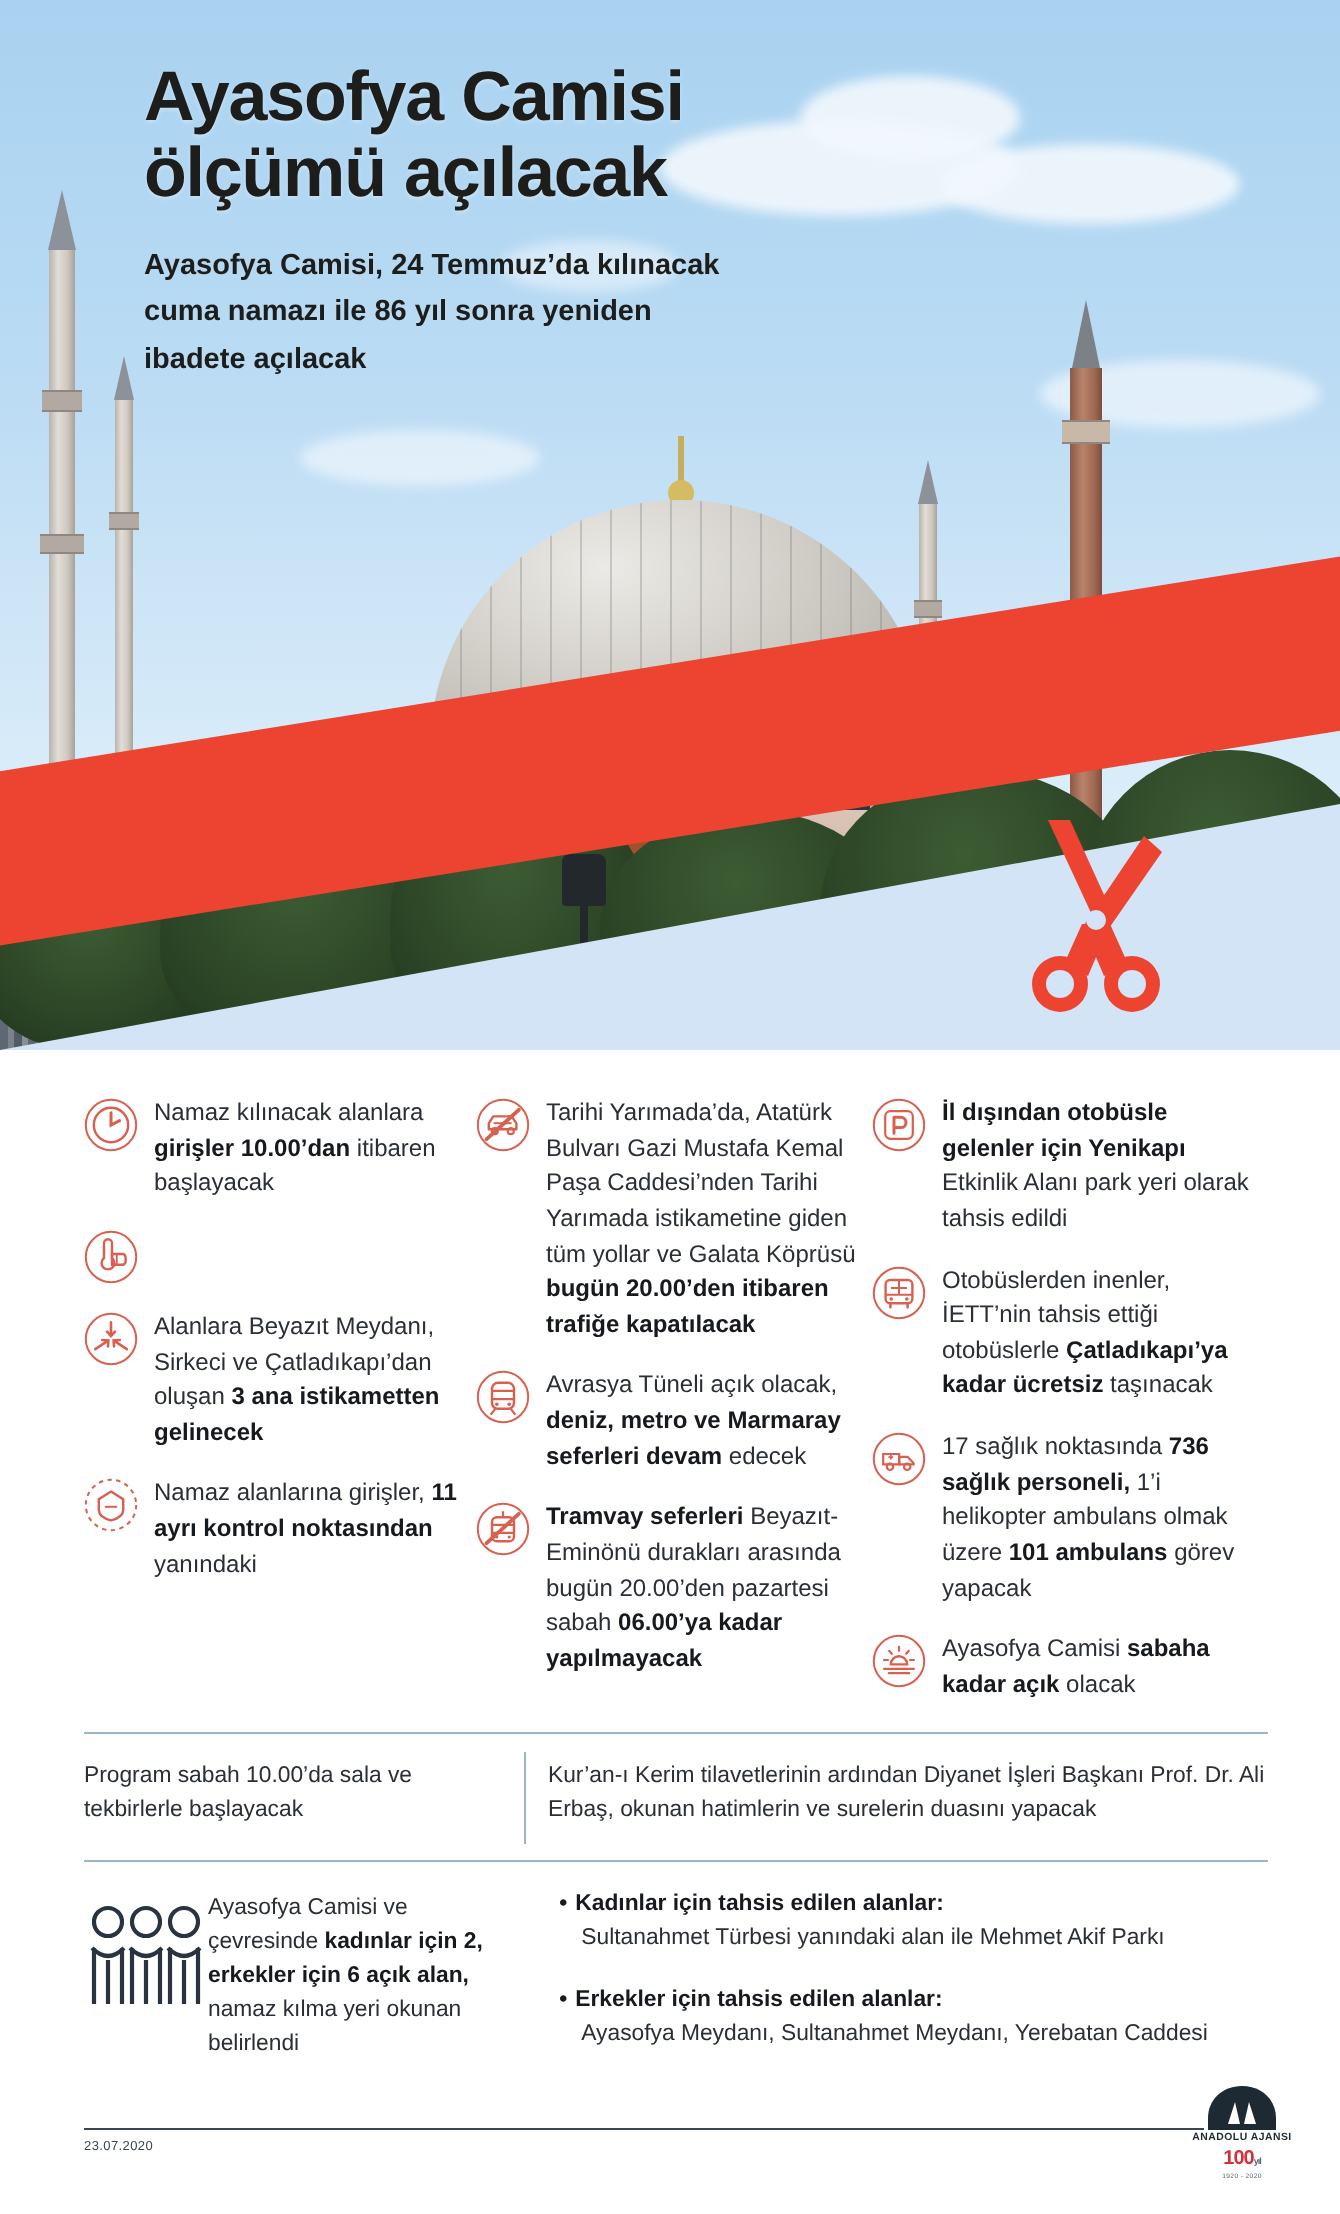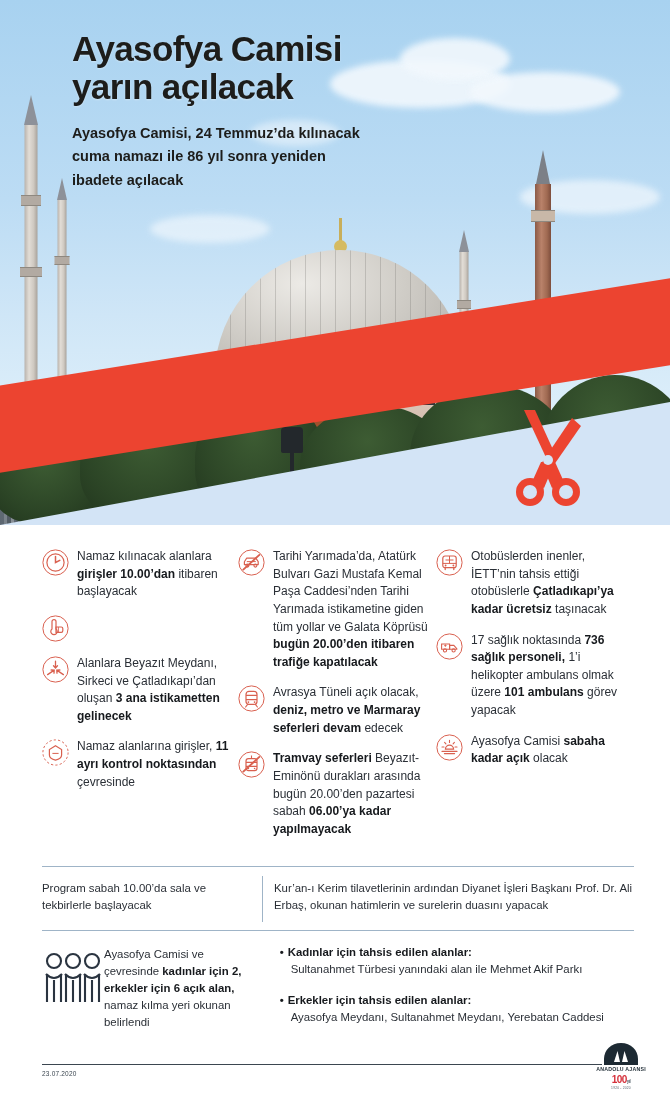--- a/index.html
+++ b/index.html
@@ -297,21 +297,21 @@
           <circle cx="40" cy="50" r="5" fill="#d3e4f6"></circle>
         </g>
         <circle cx="22" cy="82" r="7" fill="#d3e4f6"></circle>
         <circle cx="58" cy="82" r="7" fill="#d3e4f6"></circle>
       </svg>
     </div>
   </div>
 
   <div class="title">
     <div>Ayasofya Camisi</div>
-    <div>yarın açılacak</div>
+    <div>ölçümü açılacak</div>
   </div>
   <div class="subtitle">Ayasofya Camisi, 24 Temmuz’da kılınacak cuma namazı ile 86 yıl sonra yeniden ibadete açılacak</div>
 
   <div class="cols">
     <div class="col col-1">
         <div class="item">
           <div class="ic">
             <svg viewBox="0 0 27 27" xmlns="http://www.w3.org/2000/svg">
               <circle cx="13.5" cy="13.5" r="12.6" fill="none" stroke="#d9604f" stroke-width="1"></circle>
               <circle cx="13.5" cy="13.5" r="8.6" fill="none" stroke="#d9604f" stroke-width="1.2"></circle>
@@ -342,21 +342,21 @@
           <div class="txt"><span>Alanlara Beyazıt Meydanı, Sirkeci ve Çatladıkapı’dan oluşan </span><b>3 ana istikametten gelinecek</b></div>
         </div>
         <div class="item">
           <div class="ic">
             <svg viewBox="0 0 27 27" xmlns="http://www.w3.org/2000/svg">
               <circle cx="13.5" cy="13.5" r="12.6" fill="none" stroke="#d9604f" stroke-width="1" stroke-dasharray="2.2 2.2"></circle>
               <path d="M13.5 6.8 L19.6 10.6 L19.6 16 q0 3.6 -6.1 5.2 q-6.1 -1.6 -6.1 -5.2 L7.4 10.6 Z" fill="none" stroke="#d9604f" stroke-width="1.2"></path>
               <path d="M10.4 14.4 h6.2" stroke="#d9604f" stroke-width="1"></path>
             </svg>
           </div>
-          <div class="txt"><span>Namaz alanlarına girişler, </span><b>11 ayrı kontrol noktasından</b><span> çevresinde</span></div>
+          <div class="txt"><span>Namaz alanlarına girişler, </span><b>11 ayrı kontrol noktasından</b><span> yanındaki</span></div>
         </div>
       </div>
     <div class="col col-2">
         <div class="item">
           <div class="ic">
             <svg viewBox="0 0 27 27" xmlns="http://www.w3.org/2000/svg">
               <circle cx="13.5" cy="13.5" r="12.6" fill="none" stroke="#d9604f" stroke-width="1"></circle>
               <path d="M6.4 15.6 L6.4 12.7 L8.6 9.2 h9.2 l2.4 3.5 L20.2 15.6 Z" fill="none" stroke="#d9604f" stroke-width="1.2" stroke-linejoin="round"></path>
               <path d="M8.8 12.6 h9" stroke="#d9604f" stroke-width="1"></path>
               <circle cx="9.4" cy="16.6" r="1.5" fill="none" stroke="#d9604f" stroke-width="1.1"></circle>
@@ -387,20 +387,30 @@
               <path d="M8 11.4 h11 M8 15.4 h11 M13.5 7.6 L13.5 4.6" stroke="#d9604f" stroke-width="1.1"></path>
               <circle cx="10.4" cy="17.5" r=".8" fill="#d9604f"></circle>
               <circle cx="16.6" cy="17.5" r=".8" fill="#d9604f"></circle>
               <path d="M5.3 20.6 L21.4 5.9" stroke="#d9604f" stroke-width="1.9" stroke-linecap="round"></path>
             </svg>
           </div>
           <div class="txt"><b>Tramvay seferleri</b><span> Beyazıt-Eminönü durakları arasında bugün 20.00’den pazartesi sabah </span><b>06.00’ya kadar yapılmayacak</b></div>
         </div>
       </div>
     <div class="col col-3">
+        <div class="item">
+          <div class="ic">
+            <svg viewBox="0 0 27 27" xmlns="http://www.w3.org/2000/svg">
+              <circle cx="13.5" cy="13.5" r="12.6" fill="none" stroke="#d9604f" stroke-width="1"></circle>
+              <rect x="6.6" y="6.6" width="13.8" height="13.8" rx="2.6" fill="none" stroke="#d9604f" stroke-width="1.1"></rect>
+              <path d="M11 17.6 L11 9.6 h3.4 a2.6 2.6 0 0 1 0 5.2 H11" fill="none" stroke="#d9604f" stroke-width="1.5" stroke-linecap="round" stroke-linejoin="round"></path>
+            </svg>
+          </div>
+          <div class="txt"><b>İl dışından otobüsle gelenler için Yenikapı</b><span> Etkinlik Alanı park yeri olarak tahsis edildi</span></div>
+        </div>
         <div class="item">
           <div class="ic">
             <svg viewBox="0 0 27 27" xmlns="http://www.w3.org/2000/svg">
               <circle cx="13.5" cy="13.5" r="12.6" fill="none" stroke="#d9604f" stroke-width="1"></circle>
               <rect x="6.8" y="7" width="13.4" height="11.6" rx="2.2" fill="none" stroke="#d9604f" stroke-width="1.2"></rect>
               <path d="M6.8 14.4 h13.4 M13.5 7 L13.5 14.4 M9.5 11 h8" stroke="#d9604f" stroke-width="1"></path>
               <path d="M9.2 18.6 L9.2 20.6 M17.8 18.6 L17.8 20.6" stroke="#d9604f" stroke-width="1.3" stroke-linecap="round"></path>
               <circle cx="9.6" cy="16.5" r=".9" fill="#d9604f"></circle>
               <circle cx="17.4" cy="16.5" r=".9" fill="#d9604f"></circle>
             </svg>

